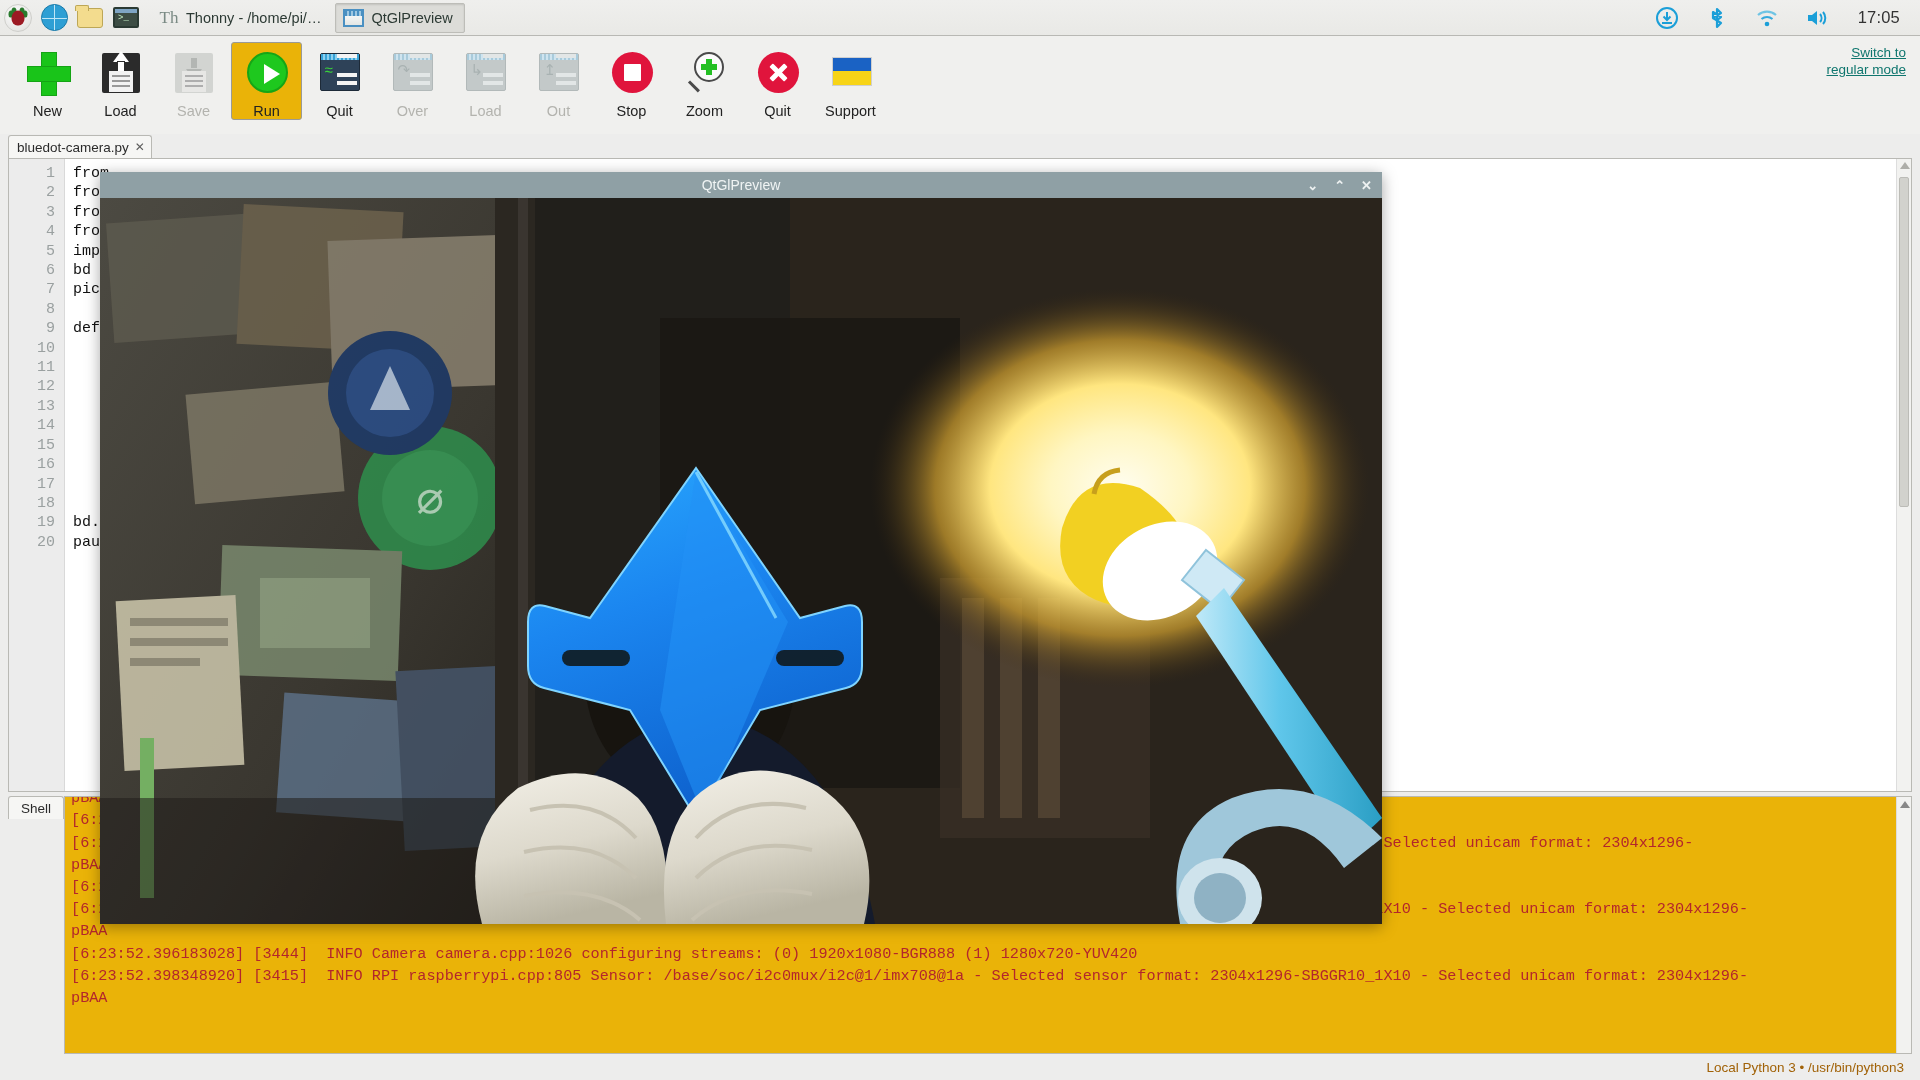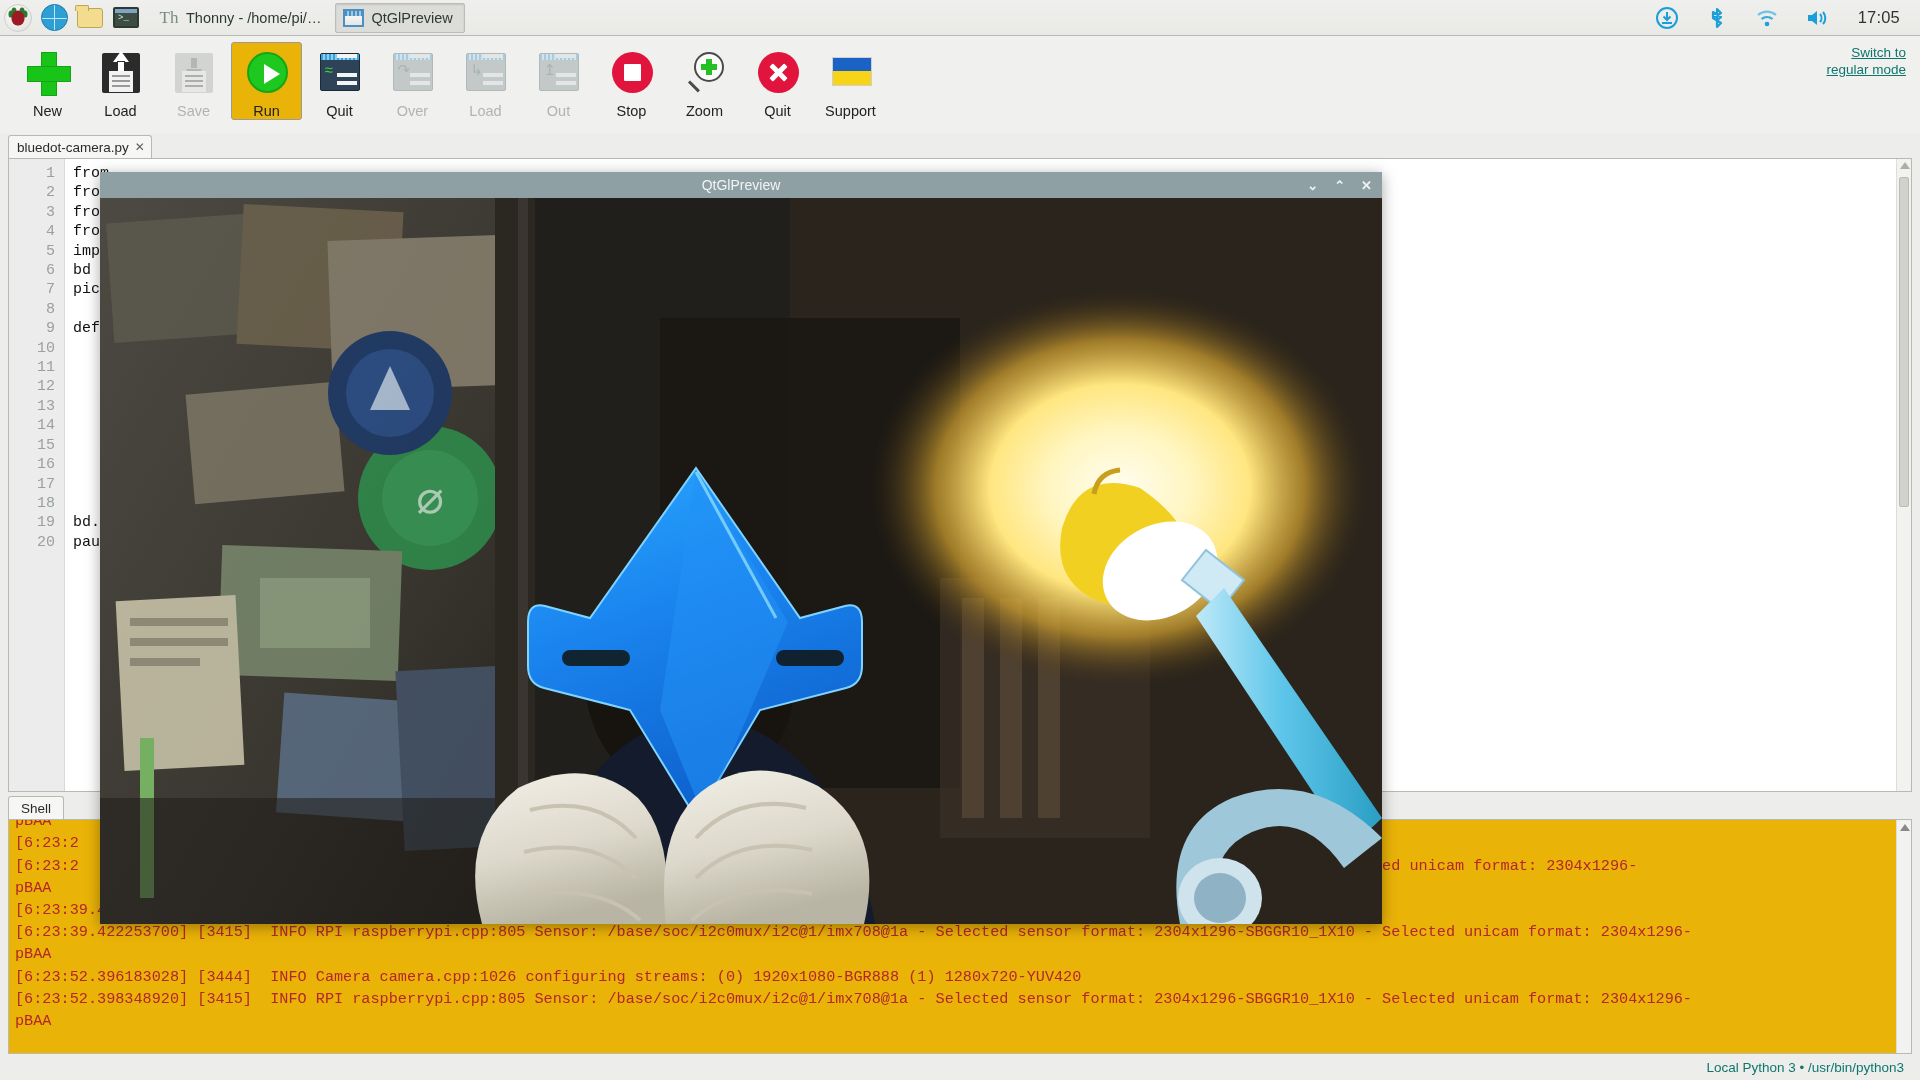--- a/index.html
+++ b/index.html
@@ -240,21 +240,21 @@
   #ed-scroll .thumb {
     position: absolute; left: 2px; right: 2px; top: 18px; height: 330px;
     background: #d2d2cd; border: 1px solid #bcbcb7; border-radius: 2px;
   }
   #ed-scroll .up {
     position:absolute; left:3px; top:3px; width:0;height:0;
     border-left:5px solid transparent;border-right:5px solid transparent;border-bottom:7px solid #aeaea9;
   }
 
   
-  #shell-wrap { height: 262px; padding: 4px 8px 0 8px; display: flex; flex-direction: column; }
+  #shell-wrap { height: 262px; padding: 4px 8px 0 8px; display: flex; }
   #shell-tabs { height: 23px; display: flex; align-items: flex-end; }
   .stab {
     height: 23px; padding: 0 12px; font-size: 13.5px; color: #2b2b2b;
     background: #f6f6f4; border: 1px solid #b9b9b4; border-bottom: none;
     border-radius: 3px 3px 0 0; display: flex; align-items: center;
   }
   #shell-body {
     flex: 1 1 auto; background: #eab308; border: 1px solid #b9b9b4; position: relative;
     overflow: hidden;
   }
@@ -263,21 +263,21 @@
     color: #b3262c; white-space: pre; padding: 2px 0 0 6px;
     position: absolute; left: 0; top: -34px; right: 16px;
   }
   #sh-scroll { position:absolute; right:0; top:0; bottom:0; width:15px; background:#f2f2f0; border-left:1px solid #ddd; }
   #sh-scroll .up { position:absolute; left:3px; top:4px; width:0;height:0;
     border-left:5px solid transparent;border-right:5px solid transparent;border-bottom:7px solid #888; }
 
   
   #statusbar {
     height: 26px; display: flex; align-items: center; justify-content: flex-end;
-    padding-right: 16px; font-size: 13.5px; color: #0f766e; background: #ededec;
+    padding-right: 16px; font-size: 13.5px; color: #a16207; background: #ededec;
   }
 
   
   #qtwin {
     position: absolute; left: 100px; top: 172px; width: 1282px; height: 752px;
     box-shadow: 0 3px 14px rgba(0,0,0,.35);
   }
   #qt-titlebar {
     height: 26px; background: #8fa0a5; display: flex; align-items: center;
     justify-content: center; position: relative;

